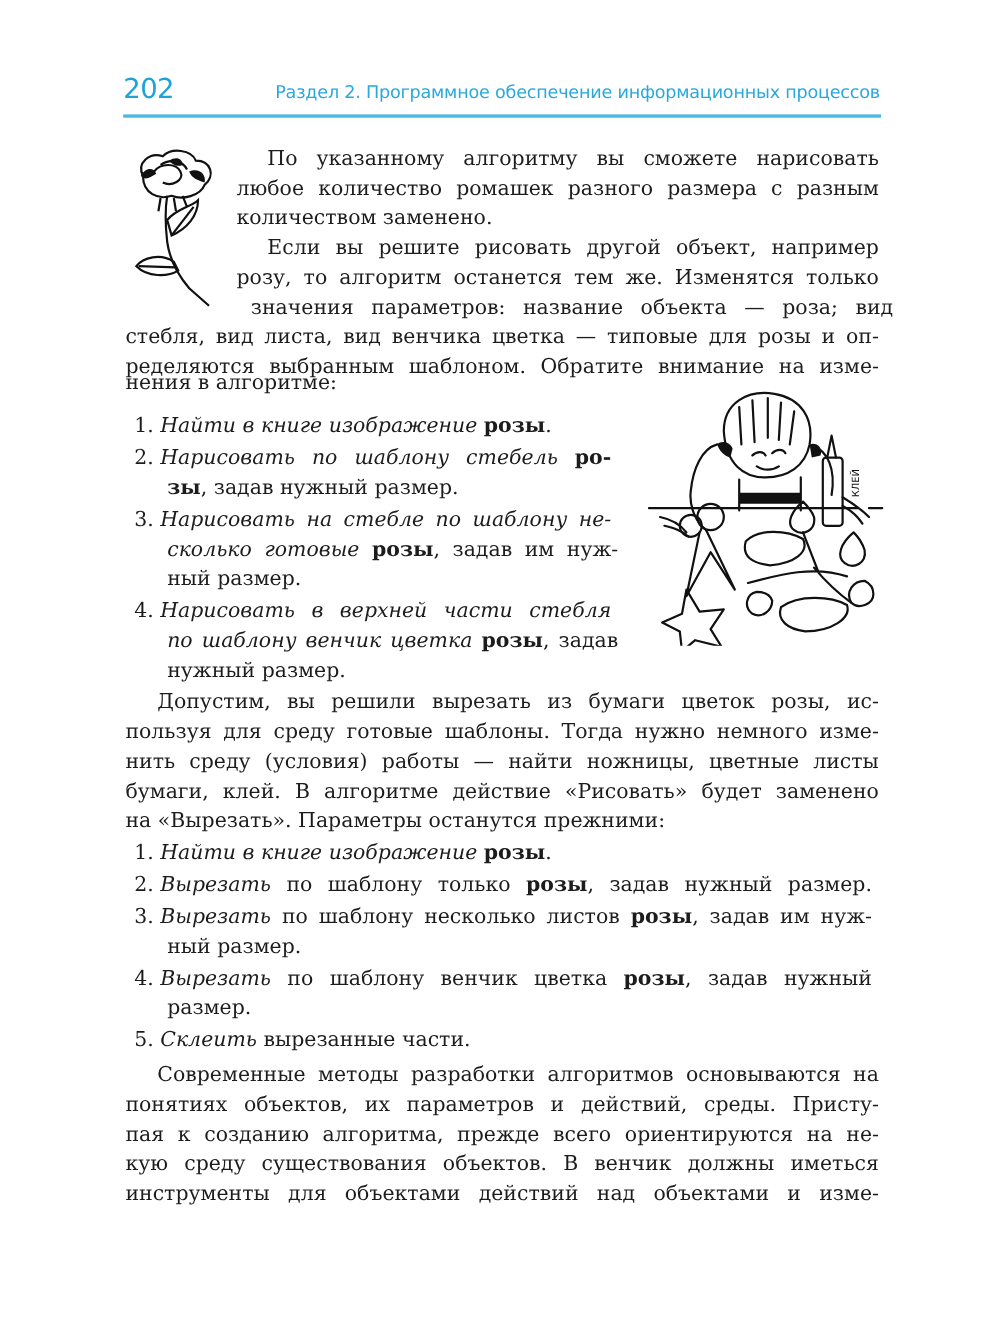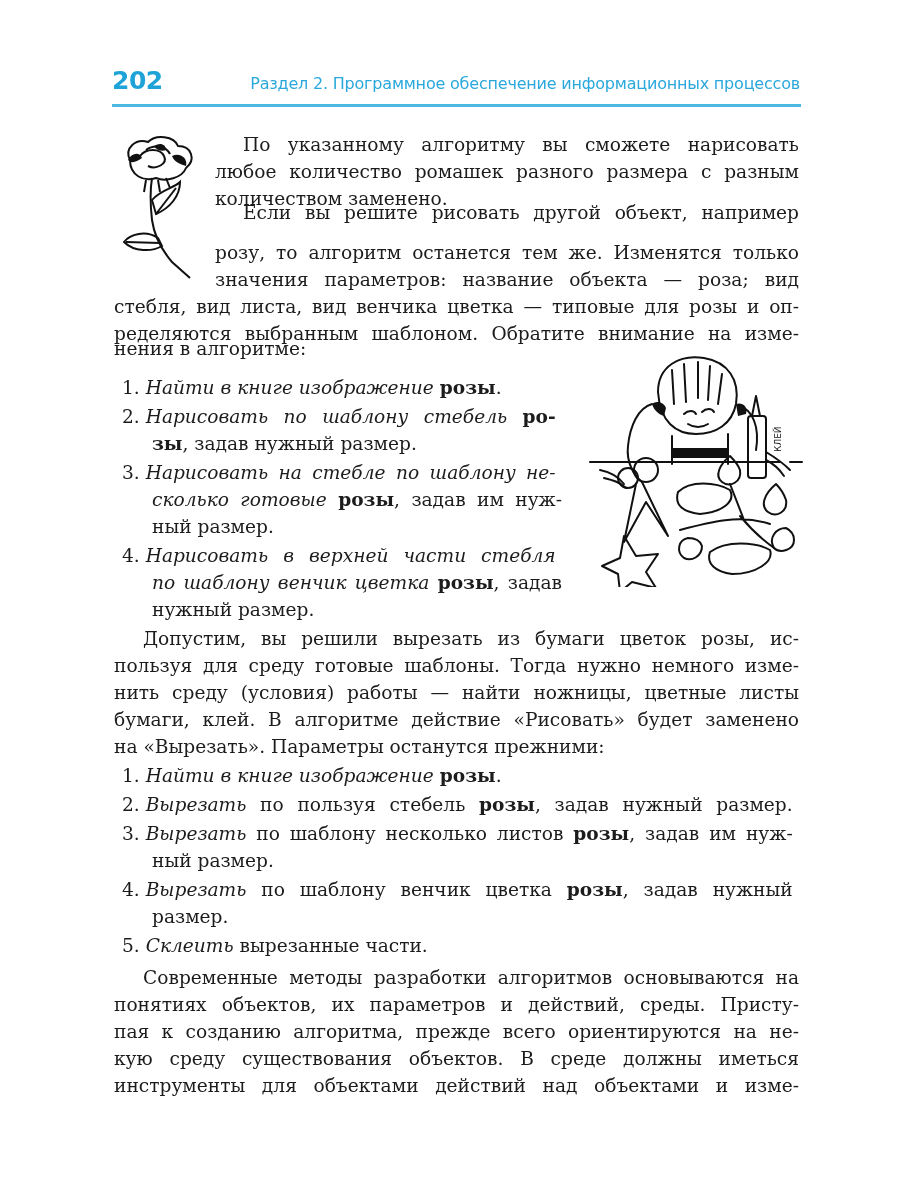--- a/index.html
+++ b/index.html
@@ -1,20 +1,20 @@
 <!DOCTYPE html>
 <html><head>
 <meta charset="utf-8">
 <style>
   html, body { margin: 0; padding: 0; background: #ffffff; }
   body { width: 913px; height: 1200px; position: relative; overflow: hidden;
          font-family: "DejaVu Serif", "Liberation Serif", serif; color: #1c1c1c; }
   .header { position: absolute; left: 112px; top: 66px; width: 688px; height: 34px; }
   .page-num { position: absolute; left: 0; top: 0; font-family: "DejaVu Sans", sans-serif;
-              font-weight: bold; font-size: 25px; color: #1ea3d8; letter-spacing: -0.5px; }
+              font-weight: normal; font-size: 25px; color: #1ea3d8; letter-spacing: -0.5px; }
   .running-head { position: absolute; right: 0; top: 8px; font-family: "DejaVu Sans", sans-serif;
                   font-size: 16px; color: #2aa8dc; white-space: nowrap; letter-spacing: -0.2px; }
   .header-rule { position: absolute; left: 112px; top: 104px; width: 689px; height: 3px; background: #4bb8e2; }
 
   .text { position: absolute; font-size: 18.6px; line-height: 27px; white-space: nowrap; }
   .line { position: absolute; white-space: nowrap; }
   .j { text-align: justify; text-align-last: justify; }
   i { font-style: italic; margin-top: 42px; }
   b { font-weight: bold; }
 
@@ -48,23 +48,23 @@
   </g>
 </svg>
 
 <div class="text">
   <div class="line j" style="left:243px;top:131px;width:556px">По указанному алгоритму вы сможете нарисовать</div>
   <div class="line j" style="left:215px;top:158px;width:584px">любое количество ромашек разного размера с разным</div>
   <div class="line" style="left:215px;top:185px">количеством заменено.</div>
 </div>
 
 <div class="text">
-  <div class="line j" style="left:243px;top:199px;width:556px">Если вы решите рисовать другой объект, например</div>
+  <div class="line j" style="left:243px;top:212px;width:556px">Если вы решите рисовать другой объект, например</div>
   <div class="line j" style="left:215px;top:239px;width:584px">розу, то алгоритм останется тем же. Изменятся только</div>
-  <div class="line j" style="left:215px;top:266px;width:584px">значения параметров: название объекта — роза; вид</div>
+  <div class="line j" style="left:228px;top:266px;width:584px">значения параметров: название объекта — роза; вид</div>
   <div class="line j" style="left:114px;top:293px;width:685px">стебля, вид листа, вид венчика цветка — типовые для розы и оп-</div>
   <div class="line j" style="left:114px;top:320px;width:685px">ределяются выбранным шаблоном. Обратите внимание на изме-</div>
   <div class="line" style="left:114px;top:335px">нения в алгоритме:</div>
 </div>
 
 <div class="text">
   <div class="line" style="left:122px;top:374px">
     <span>1.</span> <i>Найти в книге изображение </i><b>розы</b><span>.</span>
   </div>
   <div class="line" style="left:122px;top:403px">
@@ -142,21 +142,21 @@
   <div class="line j" style="left:114px;top:679px;width:685px">нить среду (условия) работы — найти ножницы, цветные листы</div>
   <div class="line j" style="left:114px;top:706px;width:685px">бумаги, клей. В алгоритме действие «Рисовать» будет заменено</div>
   <div class="line" style="left:114px;top:733px">на «Вырезать». Параметры останутся прежними:</div>
 </div>
 
 <div class="text">
   <div class="line" style="left:122px;top:762px">
     <span>1.</span> <i>Найти в книге изображение </i><b>розы</b><span>.</span>
   </div>
   <div class="line" style="left:122px;top:791px">
-    <span>2.</span> <span style="display:inline-block;width:647px;text-align:justify;text-align-last:justify"><i>Вырезать</i><span> по пользуя стебель </span><b>розы</b><span>, задав нужный размер.</span></span>
+    <span>2.</span> <span style="display:inline-block;width:647px;text-align:justify;text-align-last:justify"><i>Вырезать</i><span> по шаблону только </span><b>розы</b><span>, задав нужный размер.</span></span>
   </div>
   <div class="line" style="left:122px;top:820px">
     <span>3.</span> <span style="display:inline-block;width:647px;text-align:justify;text-align-last:justify"><i>Вырезать</i><span> по шаблону несколько листов </span><b>розы</b><span>, задав им нуж-</span></span>
   </div>
   <div class="line" style="left:152px;top:847px">
     <span>ный размер.</span>
   </div>
   <div class="line" style="left:122px;top:876px">
     <span>4.</span> <span style="display:inline-block;width:647px;text-align:justify;text-align-last:justify"><i>Вырезать</i><span> по шаблону венчик цветка </span><b>розы</b><span>, задав нужный</span></span>
   </div>
@@ -165,15 +165,15 @@
   </div>
   <div class="line" style="left:122px;top:932px">
     <span>5.</span> <i>Склеить</i><span> вырезанные части.</span>
   </div>
 </div>
 
 <div class="text">
   <div class="line j" style="left:143px;top:964px;width:656px">Современные методы разработки алгоритмов основываются на</div>
   <div class="line j" style="left:114px;top:991px;width:685px">понятиях объектов, их параметров и действий, среды. Присту-</div>
   <div class="line j" style="left:114px;top:1018px;width:685px">пая к созданию алгоритма, прежде всего ориентируются на не-</div>
-  <div class="line j" style="left:114px;top:1045px;width:685px">кую среду существования объектов. В среде должны иметься</div>
+  <div class="line j" style="left:114px;top:1045px;width:685px">кую среду существования объектов. В венчик должны иметься</div>
   <div class="line j" style="left:114px;top:1072px;width:685px">инструменты для объектами действий над объектами и изме-</div>
 </div>
 
 </body></html>

